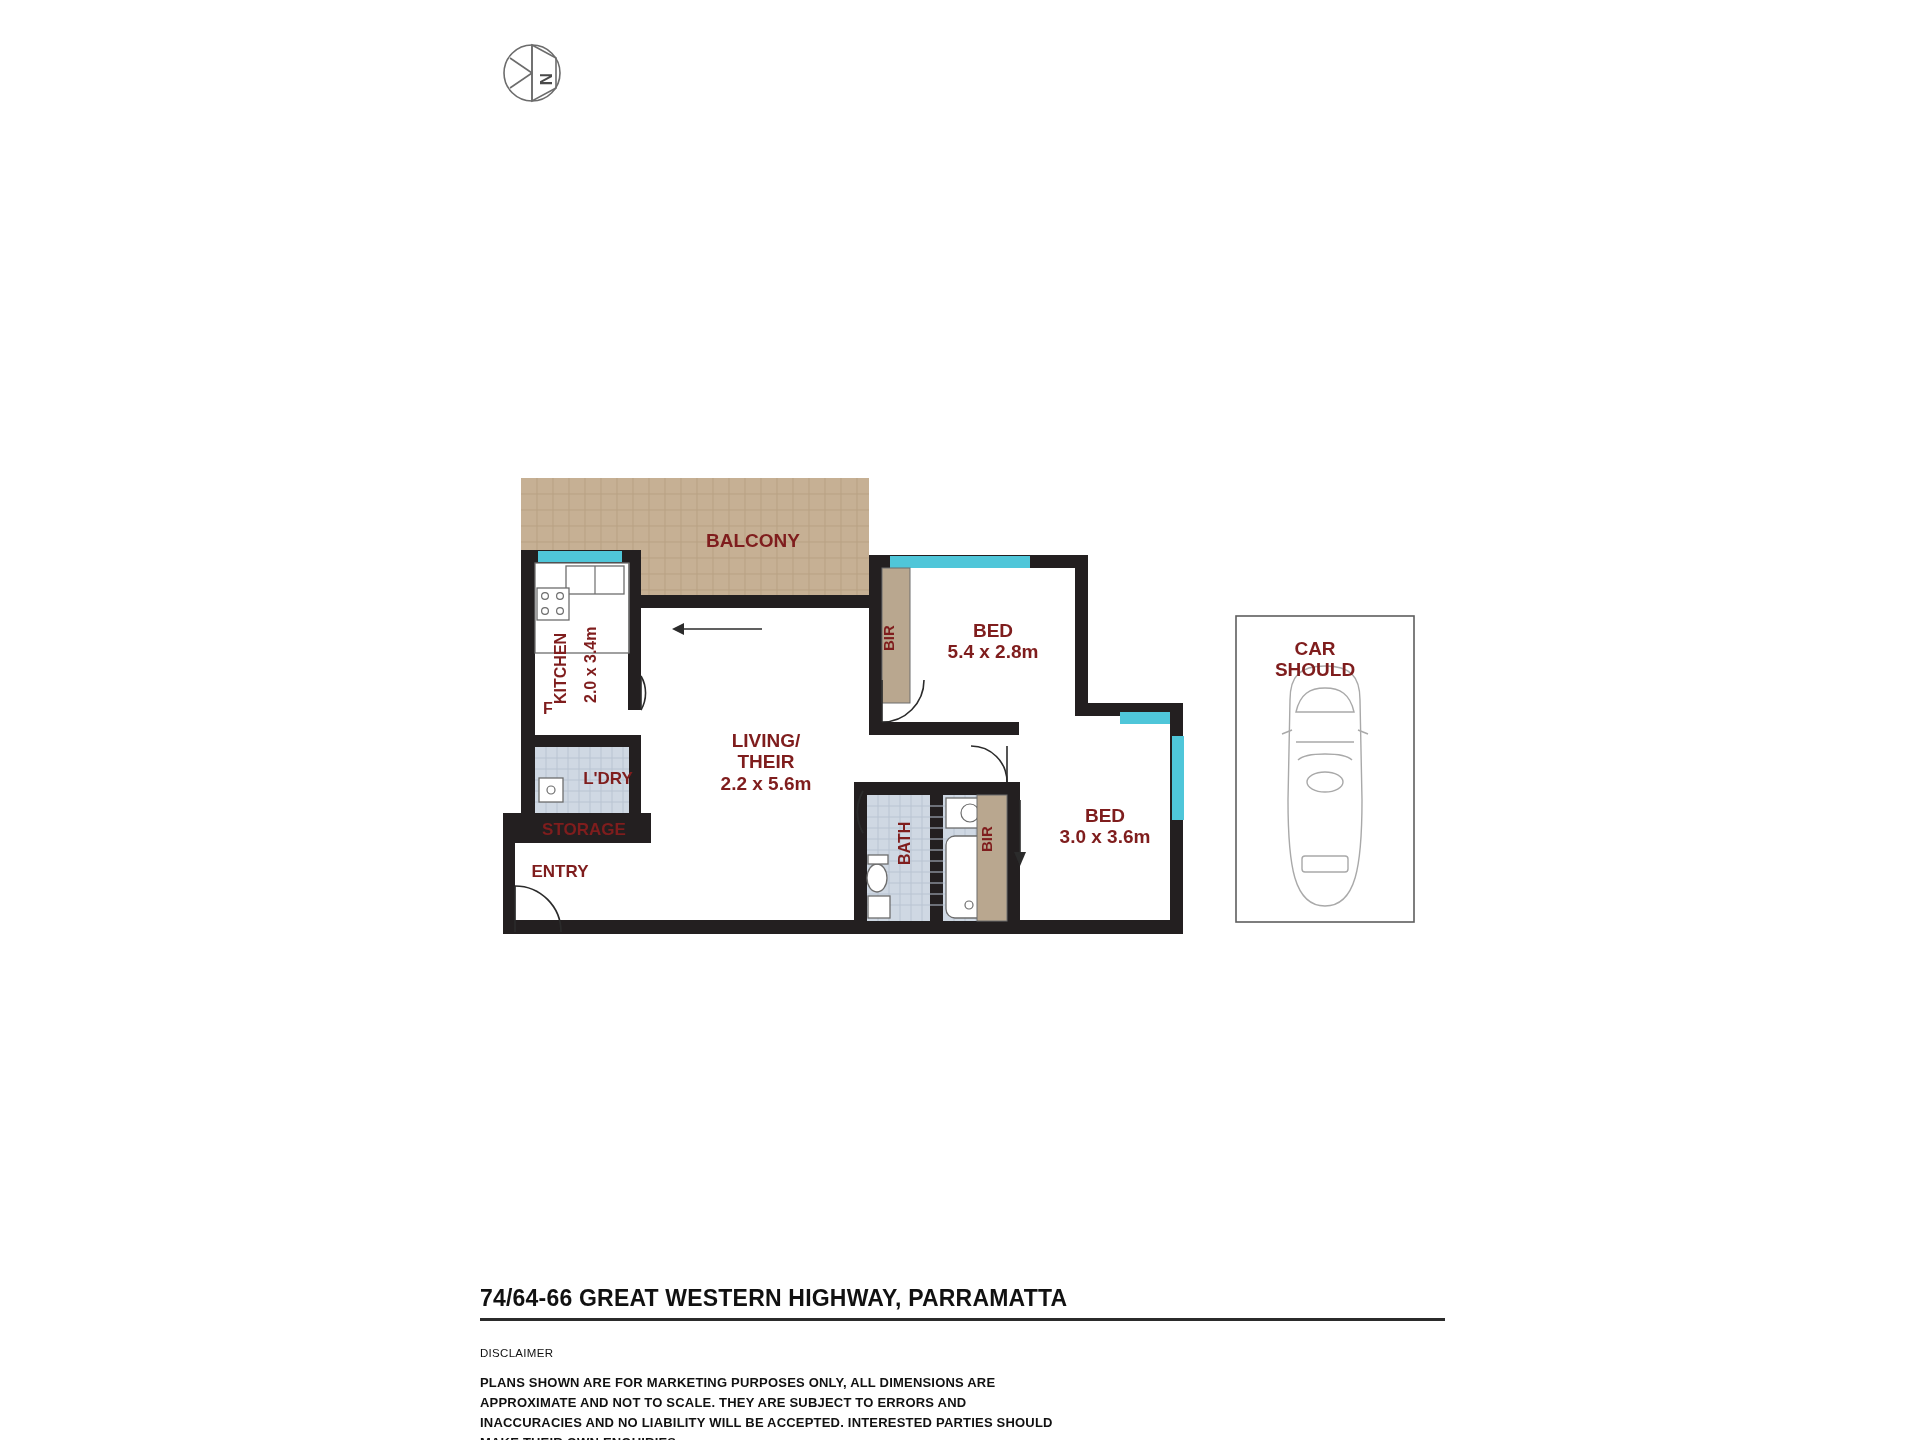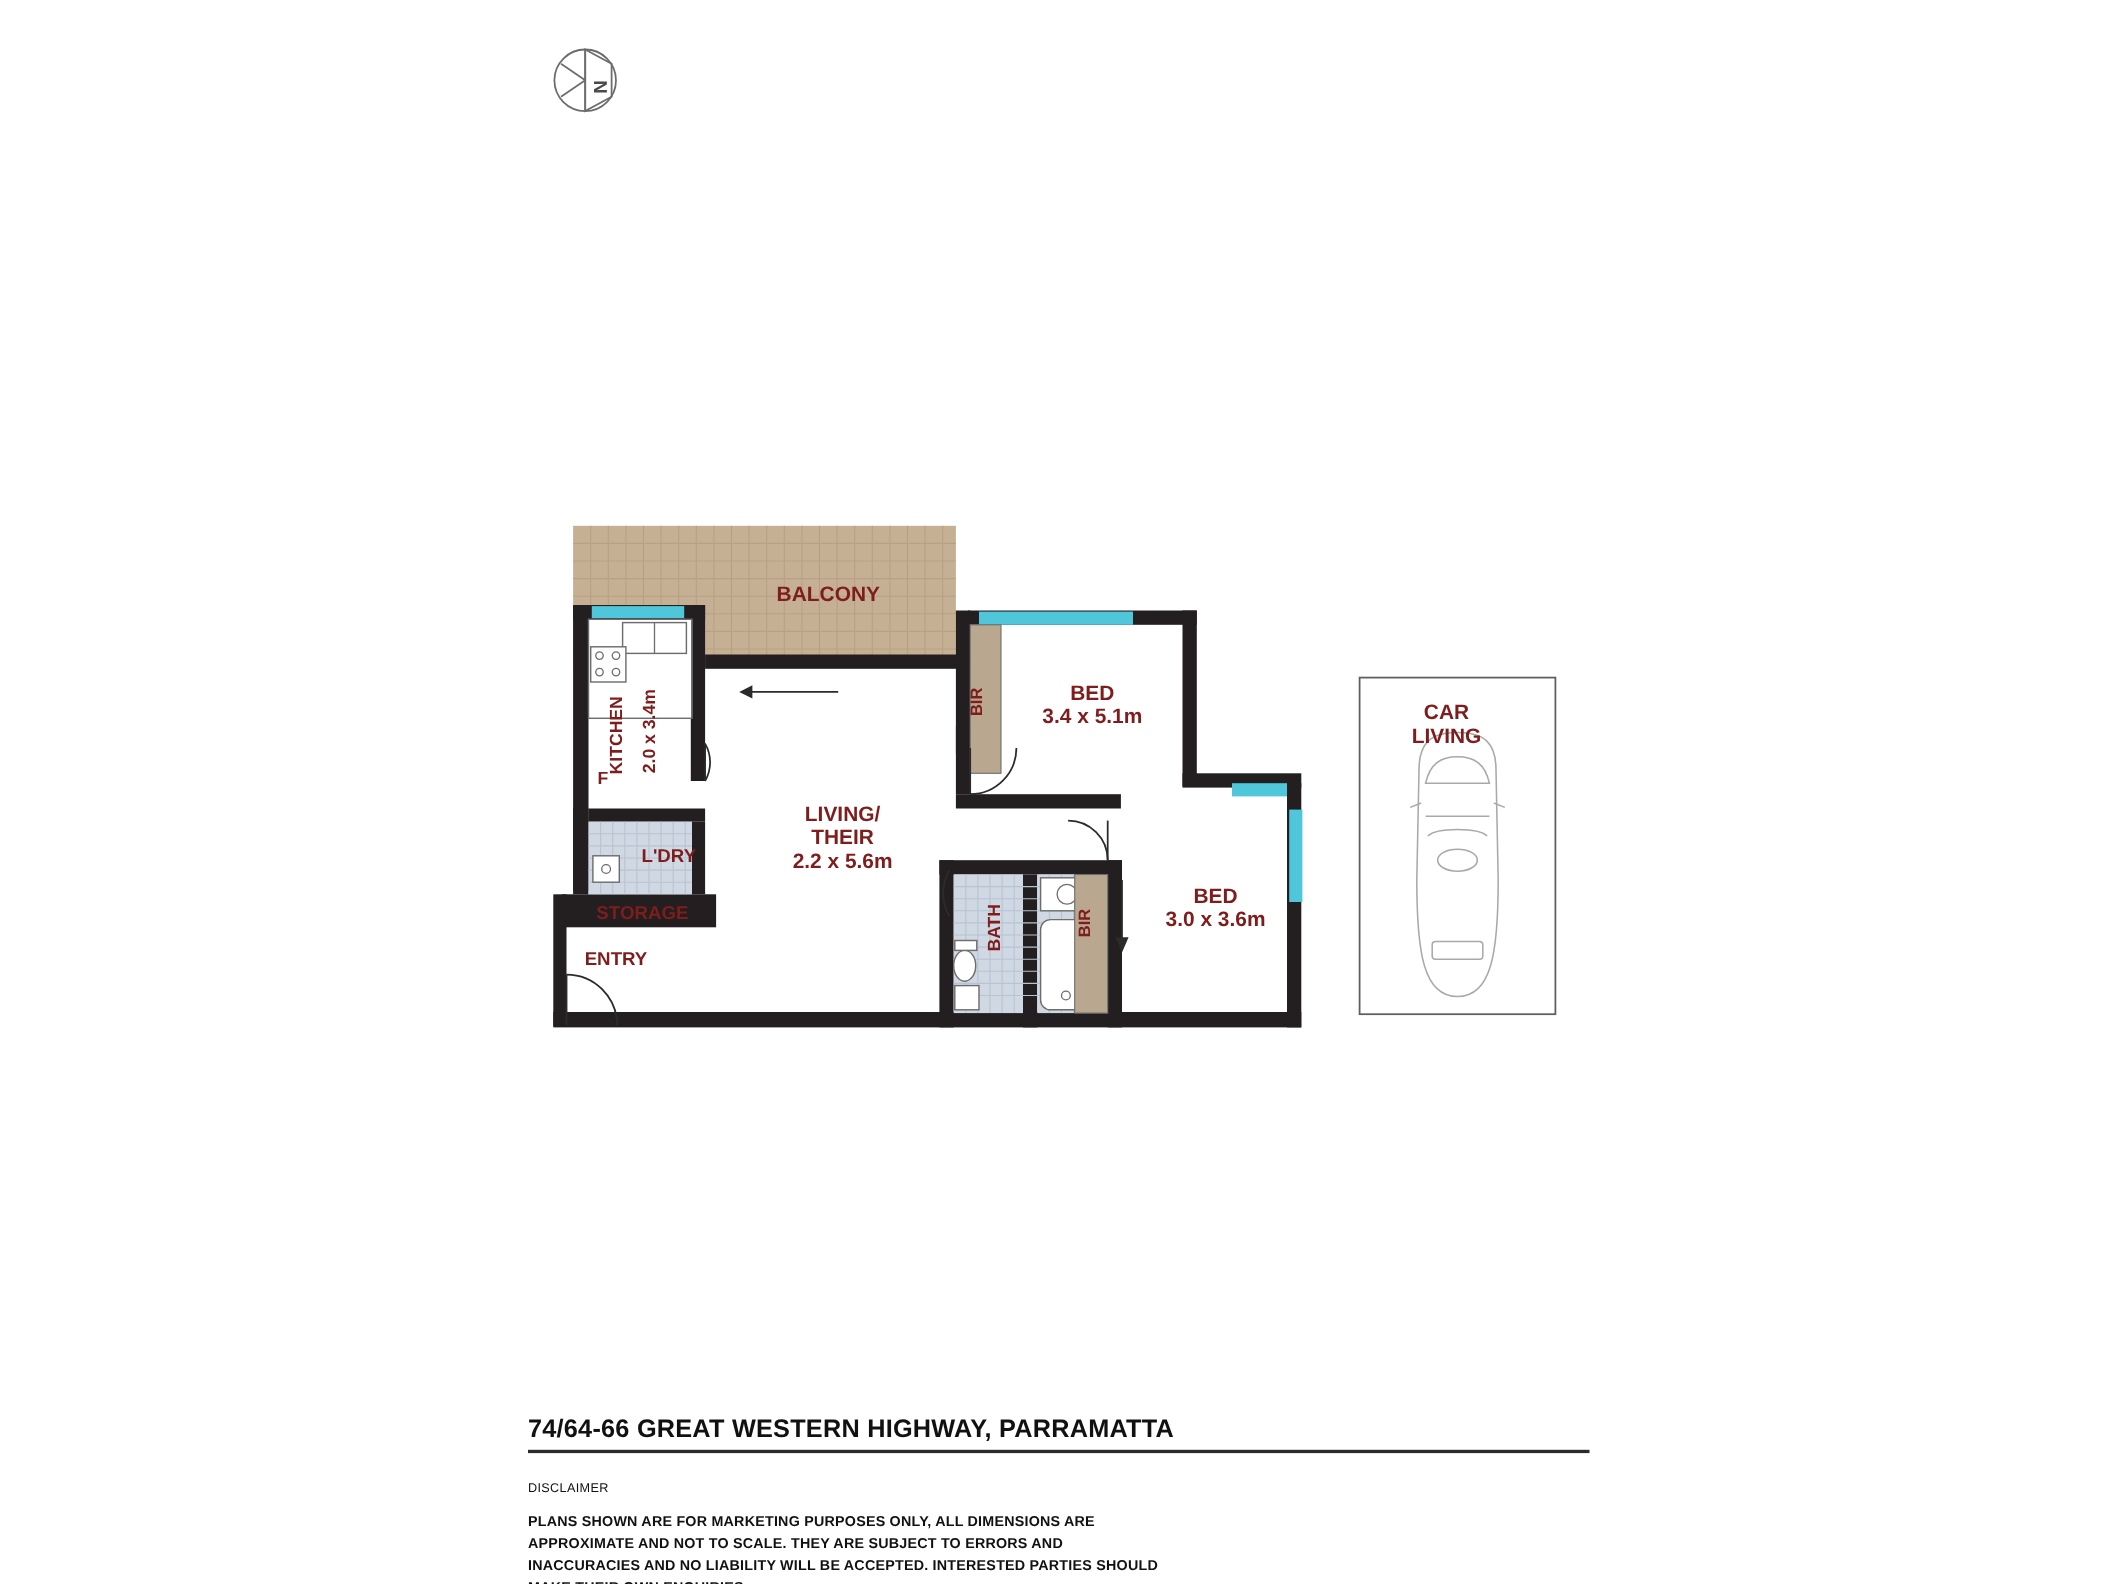--- a/index.html
+++ b/index.html
@@ -352,23 +352,23 @@
 <div class="lbl vert" id="kitchen-dim">2.0 x 3.4m</div>
 <div class="lbl" id="fridge-label">F</div>
 <div class="lbl" id="ldry-label">L'DRY</div>
 <div class="lbl" id="storage-label">STORAGE</div>
 <div class="lbl" id="entry-label">ENTRY</div>
 <div class="lbl" id="living-label"><span>LIVING/
 THEIR</span><br><span>2.2 x 5.6m</span></div>
 <div class="lbl vert" id="bath-label">BATH</div>
 <div class="lbl vert" id="bir1-label">BIR</div>
 <div class="lbl vert" id="bir2-label">BIR</div>
-<div class="lbl" id="bed1-label"><span>BED</span><br><span>3.4 x 5.1m</span></div>
+<div class="lbl" id="bed1-label"><span>BED</span><br><span>5.4 x 2.8m</span></div>
 <div class="lbl" id="bed2-label"><span>BED</span><br><span>3.0 x 3.6m</span></div>
 <div class="lbl" id="carspace-label">CAR
-LIVING</div>
+SHOULD</div>
 
 <div id="footer">
   <div id="address">74/64-66 GREAT WESTERN HIGHWAY, PARRAMATTA</div>
   <div id="rule"></div>
   <div id="disclaimer-title">DISCLAIMER</div>
   <div id="disclaimer-body">PLANS SHOWN ARE FOR MARKETING PURPOSES ONLY, ALL DIMENSIONS ARE APPROXIMATE AND NOT TO SCALE. THEY ARE SUBJECT TO ERRORS AND INACCURACIES AND NO LIABILITY WILL BE ACCEPTED. INTERESTED PARTIES SHOULD MAKE THEIR OWN ENQUIRIES.</div>
 </div>
 
 </body></html>

